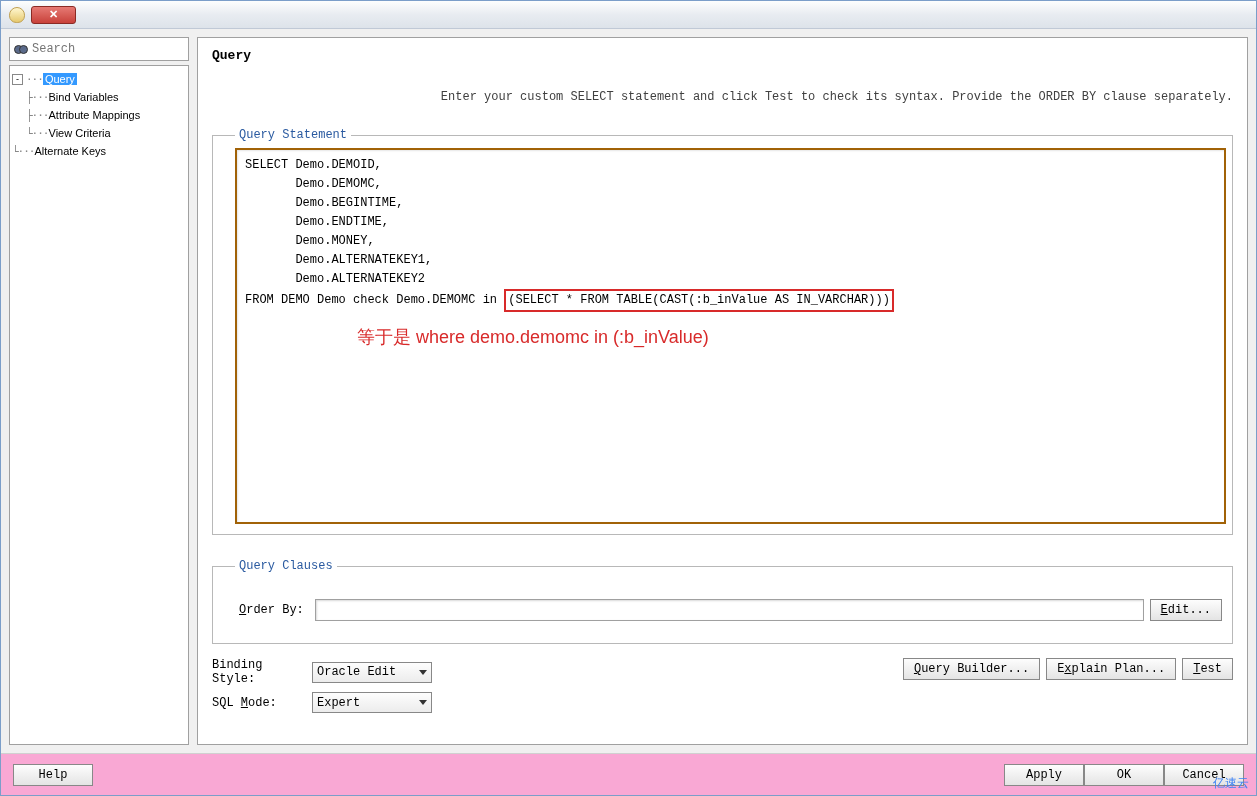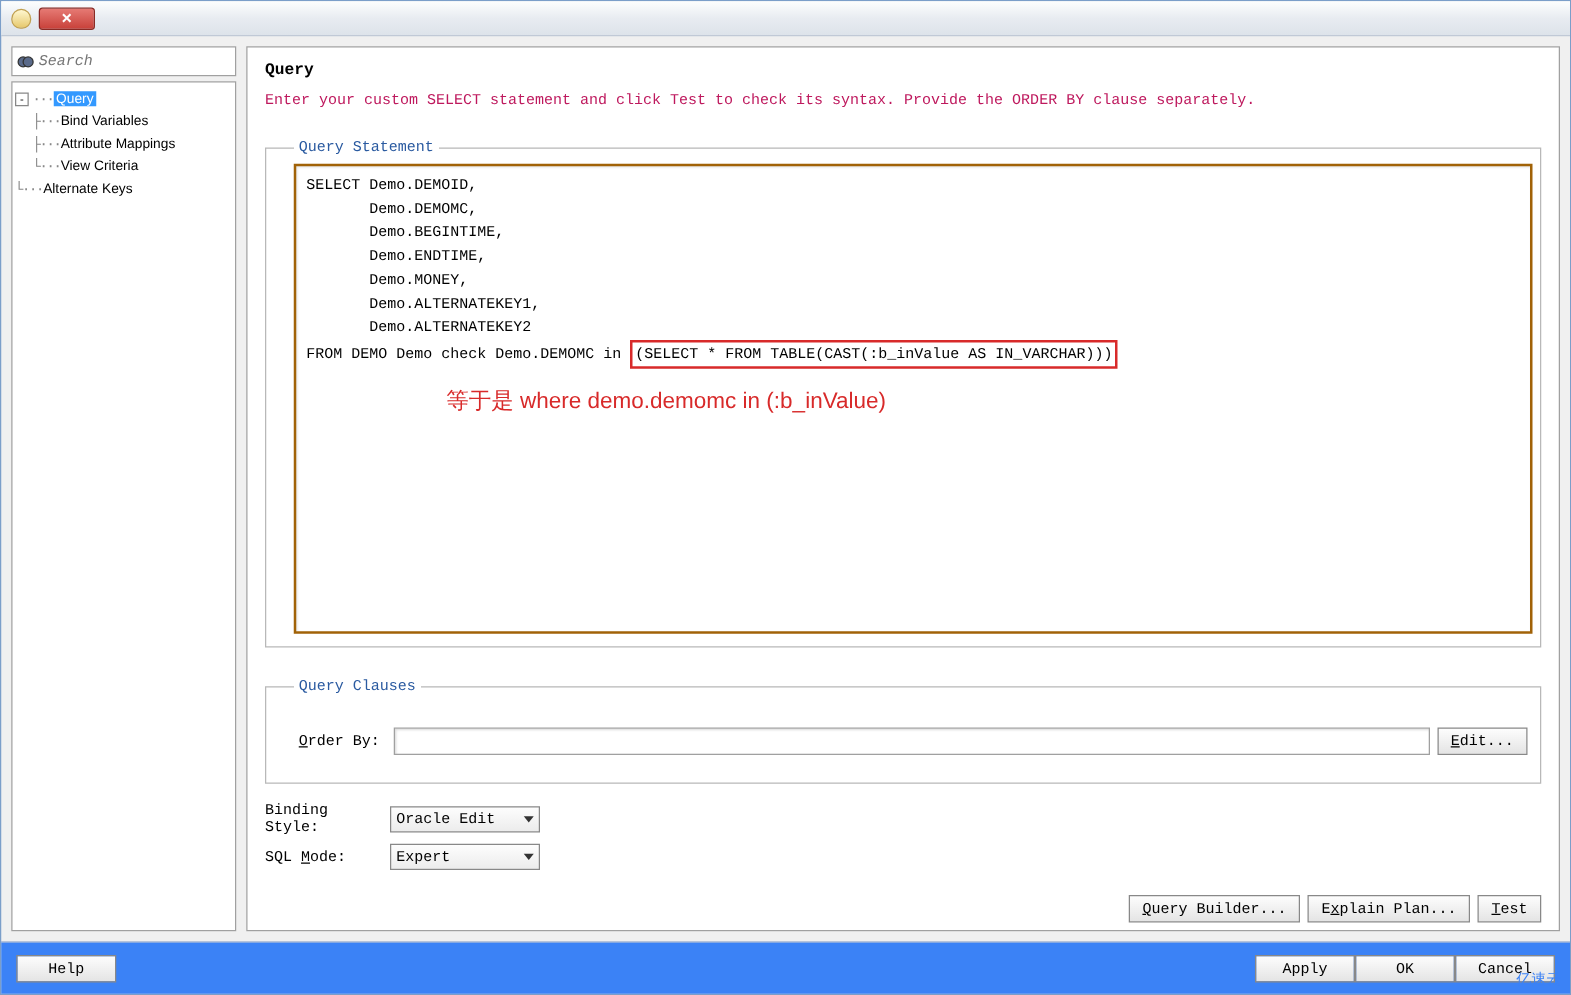--- a/index.html
+++ b/index.html
@@ -68,21 +68,21 @@
   width: 16px; height: 14px; margin-right: 4px;
   position: relative;
 }
 .search-box .binoc::before, .search-box .binoc::after {
   content:""; position:absolute; width:7px; height:7px;
   border-radius:50%; background:#5a6a8a; border:1px solid #333;
 }
 .search-box .binoc::before { left:0; top:3px; }
 .search-box .binoc::after { right:0; top:3px; }
 .search-box input {
-  flex:1; border:none; outline:none; font-style:italic; color:#888;
+  flex:1; border:none; outline:none; color:#888;
   font-family: "Courier New", monospace; font-size: 12px;
 }
 .tree {
   flex: 1;
   border: 1px solid #a0a0a0;
   background: #fff;
   padding: 4px 2px;
 }
 .tree-row {
   display: flex;
@@ -122,22 +122,23 @@
 }
 .panel-title {
   font-family: "Courier New", monospace;
   font-size: 13px;
   font-weight: bold;
   color: #000;
 }
 .panel-desc {
   font-family: "Courier New", monospace;
   font-size: 12px;
-  color: #be185d;
-  margin-top: 10px;
+  color: #404040;
+  margin-top: 27px;
+  text-align: right;
 }
 fieldset {
   border: 1px solid #b8b8b8;
   margin-top: 24px;
   padding: 6px 6px 10px 22px;
   position: relative;
 }
 fieldset legend {
   font-family: "Courier New", monospace;
   font-size: 12px;
@@ -202,21 +203,20 @@
   cursor: pointer;
   display: inline-flex;
   align-items: center;
 }
 .btn u { text-decoration: underline; }
 .options-row {
   display: flex;
   align-items: flex-start;
   margin-top: 14px;
   gap: 20px;
-  flex-direction: column;
 }
 .options-col { display: flex; flex-direction: column; gap: 6px; }
 .opt-row { display: flex; align-items: center; }
 .opt-row label {
   font-family: "Courier New", monospace;
   font-size: 12px;
   width: 100px;
 }
 .combo {
   width: 120px; height: 21px;
@@ -230,21 +230,21 @@
 }
 .combo .tri {
   width:0;height:0;border-left:4px solid transparent;border-right:4px solid transparent;border-top:5px solid #333;
 }
 .right-buttons {
   margin-left: auto;
   display: flex; gap: 6px;
 }
 .footer {
   height: 42px;
-  background: #3b82f6;
+  background: #f9a8d4;
   border-top: 1px solid #d0d0d0;
   display: flex;
   align-items: center;
   padding: 0 12px;
 }
 .footer .btn { width: 80px; justify-content: center; }
 .footer-right { margin-left: auto; display: flex; gap: 0; }
 .watermark {
   position: fixed;
   right: 8px; bottom: 4px;

